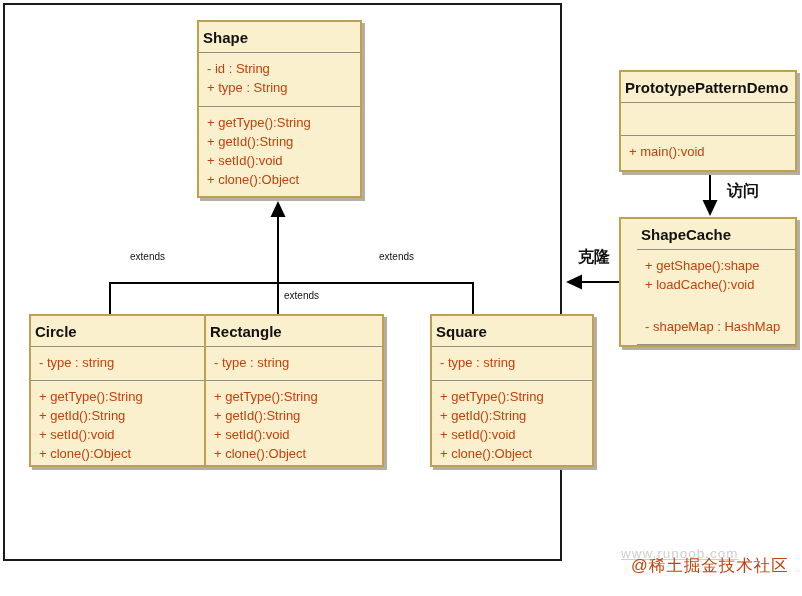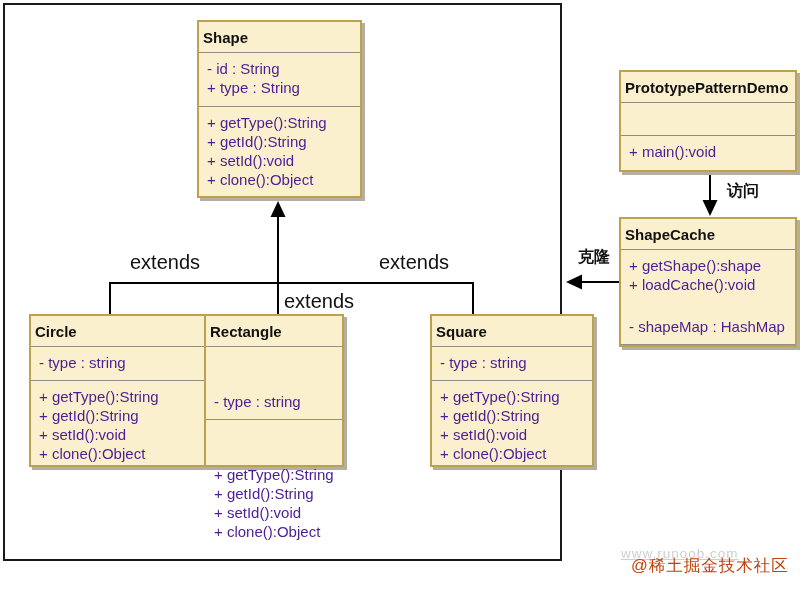--- a/index.html
+++ b/index.html
@@ -36,31 +36,31 @@
   .class-title {
     flex: 0 0 auto;
     text-align: left;
     font-weight: bold;
     font-size: 15px;
     color: #111;
     padding: 7px 4px 6px 4px;
     border-bottom: 1px solid #8f8f83;
   }
   .class-section {
-    font-size: 15px;
-    color: #4c1d95;
+    font-size: 13px;
+    color: #c2410c;
     padding: 6px 8px 4px 8px;
     line-height: 19px;
   }
   .class-fields { flex: 0 0 auto; border-bottom: 1px solid #8f8f83; }
   .class-methods { flex: 1 1 auto; }
   .member-line { white-space: nowrap; }
   .edge-label {
     position: absolute;
-    font-size: 20px;
+    font-size: 10px;
     color: #111;
     background: transparent;
     white-space: nowrap;
   }
   .cjk-label { font-size: 16px; font-weight: bold; }
   .watermark {
     position: absolute;
     white-space: nowrap;
     pointer-events: none;
   }
@@ -115,21 +115,21 @@
         <div class="member-line">- type : string</div>
       </div>
     <div class="class-section class-methods">
         <div class="member-line">+ getType():String</div>
         <div class="member-line">+ getId():String</div>
         <div class="member-line">+ setId():void</div>
         <div class="member-line">+ clone():Object</div>
       </div>
   </div>
 
-  <div class="class-box" style="left:204px; top:314px; width:140px; height:153px;gap:39px;">
+  <div class="class-box" style="left:204px; top:314px; width:180px; height:153px;">
     <div class="class-title">Rectangle</div>
     <div class="class-section class-fields" style="flex:0 0 34px;">
         <div class="member-line">- type : string</div>
       </div>
     <div class="class-section class-methods">
         <div class="member-line">+ getType():String</div>
         <div class="member-line">+ getId():String</div>
         <div class="member-line">+ setId():void</div>
         <div class="member-line">+ clone():Object</div>
       </div>
@@ -149,21 +149,21 @@
   </div>
 
   <div class="class-box" style="left:619px; top:70px; width:178px; height:102px;">
     <div class="class-title">PrototypePatternDemo</div>
     <div class="class-section class-fields" style="flex:0 0 33px;"></div>
     <div class="class-section class-methods">
         <div class="member-line">+ main():void</div>
       </div>
   </div>
 
-  <div class="class-box" style="left:619px; top:217px; width:178px; height:130px;">
+  <div class="class-box" style="left:619px; top:217px; width:178px; height:130px;padding-left:16px;">
     <div class="class-title">ShapeCache</div>
     <div class="class-section class-methods">
         <div class="member-line">+ getShape():shape</div>
         <div class="member-line">+ loadCache():void</div>
       </div>
     <div class="class-section class-fields" style="flex:0 0 34px;">
         <div class="member-line">- shapeMap : HashMap</div>
       </div>
   </div>
 

